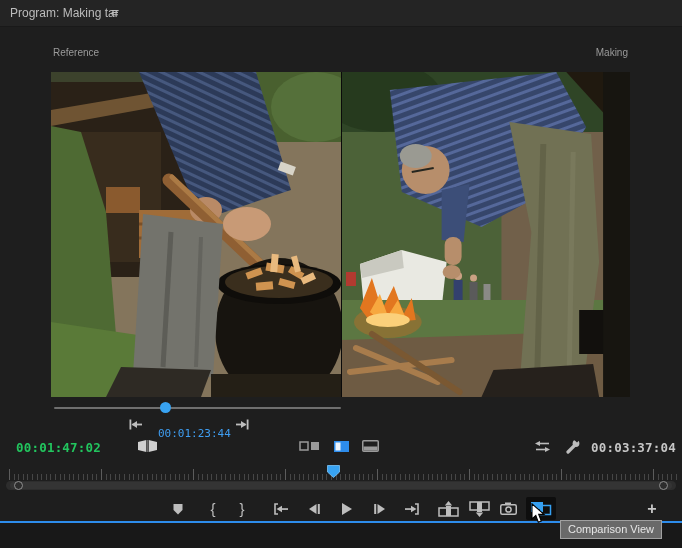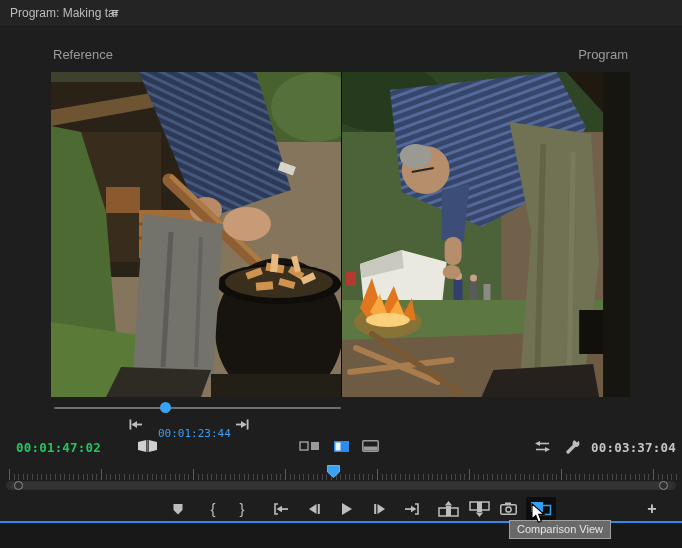--- a/index.html
+++ b/index.html
@@ -4,21 +4,21 @@
 <style>
   html,body{margin:0;padding:0;background:#111;}
   .screen{position:relative;width:682px;height:548px;background:#1e1e1e;overflow:hidden;
           font-family:"Liberation Sans",sans-serif;-webkit-font-smoothing:antialiased;}
   .abs{position:absolute;}
   
   .titlebar{left:0;top:0;width:682px;height:26px;background:#242424;border-bottom:1px solid #191919;}
   .panel-title{left:10px;top:0;line-height:26px;font-size:12px;color:#bcbcbc;white-space:nowrap;}
   .panel-menu{left:111px;top:0;line-height:26px;font-size:13px;color:#bcbcbc;cursor:default;}
   
-  .view-label{top:47px;font-size:13px;color:#9b9b9b;}
+  .view-label{top:47px;font-size:10px;color:#9b9b9b;}
   .lbl-ref{left:53px;}
   .lbl-cur{right:54px;text-align:right;}
   
   .video-wrap{left:51px;top:72px;width:579px;height:325px;background:#000;}
   .vframe{position:absolute;top:0;height:325px;}
   .vframe svg{display:block;width:100%;height:100%;}
   .vleft{left:0;width:290px;}
   .vright{left:290px;width:289px;border-left:1px solid #0a0a0a;box-sizing:border-box;}
   
   .ref-track{left:54px;top:407px;width:287px;height:2px;background:#6f6f6f;border-radius:1px;}
@@ -43,36 +43,36 @@
   .sb-dot{position:absolute;top:0;width:9px;height:9px;box-sizing:border-box;border:1.5px solid #8f8f8f;
           border-radius:50%;background:#2d2d2d;}
   
   .tbtn{top:497px;width:26px;height:23px;display:flex;align-items:center;justify-content:center;}
   .brace{font-size:15px;color:#bdbdbd;line-height:1;}
   .plus{font-size:16px;font-weight:700;color:#c8c8c8;line-height:1;}
   .comp-pressed{left:526px;top:497px;width:30px;height:23px;background:#0e0e0e;border-radius:2px;}
   
   .blue-line{left:0;top:521px;width:682px;height:2px;background:#2d8ceb;}
   .bottom-strip{left:0;top:523px;width:682px;height:25px;background:#181818;}
-  .tooltip{left:509px;top:520px;height:17px;line-height:17px;padding:0 7px;background:#696969;
+  .tooltip{left:560px;top:520px;height:17px;line-height:17px;padding:0 7px;background:#696969;
            border:1px solid #a0a0a0;color:#e6e6e6;font-size:11px;white-space:nowrap;z-index:10;}
   .cursor{left:531px;top:503px;z-index:11;}
 </style>
 </head>
 <body>
 
 <div class="screen">
 
   <div class="abs titlebar">
     <span class="abs panel-title">Program: Making tar</span>
     <span class="abs panel-menu">≡</span>
   </div>
 
   <span class="abs view-label lbl-ref">Reference</span>
-  <span class="abs view-label lbl-cur">Program</span>
+  <span class="abs view-label lbl-cur">Making</span>
 
   <div class="abs video-wrap">
     <div class="vframe vleft">
       <svg viewBox="0 0 290 325" preserveAspectRatio="none">
         <defs>
           <pattern id="stripeL" patternUnits="userSpaceOnUse" width="8" height="8" patternTransform="rotate(115)">
             <rect width="8" height="8" fill="#2c3a58"></rect>
               <rect width="3" height="8" fill="#46587e"></rect>
           </pattern>
         </defs>

